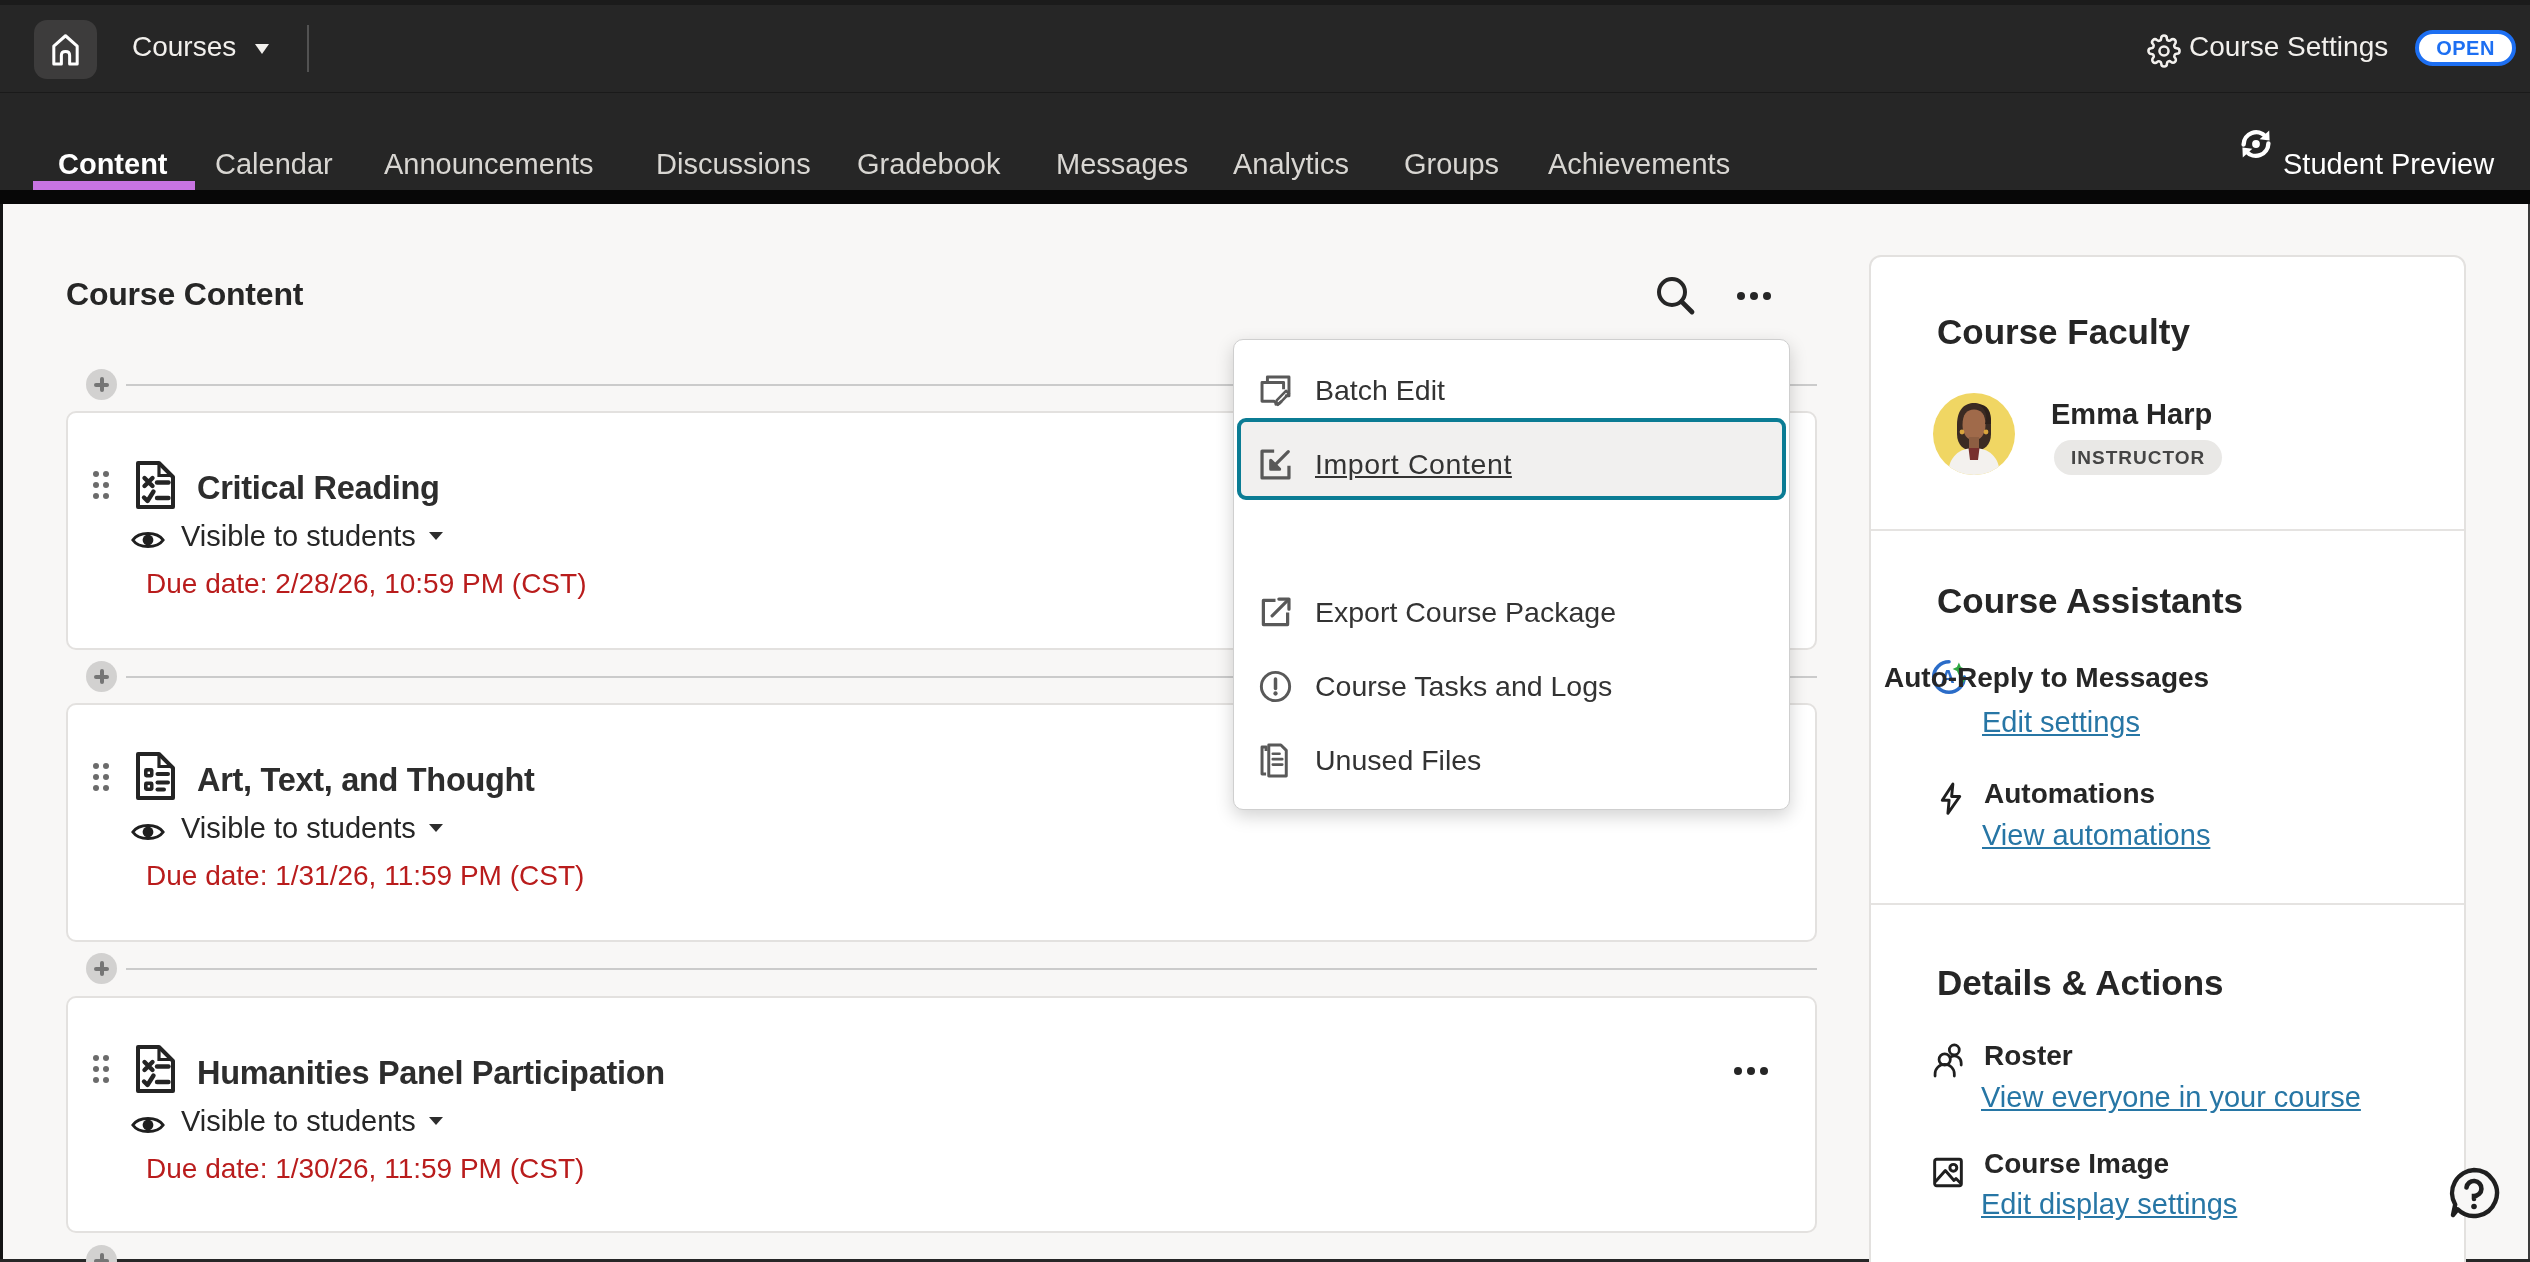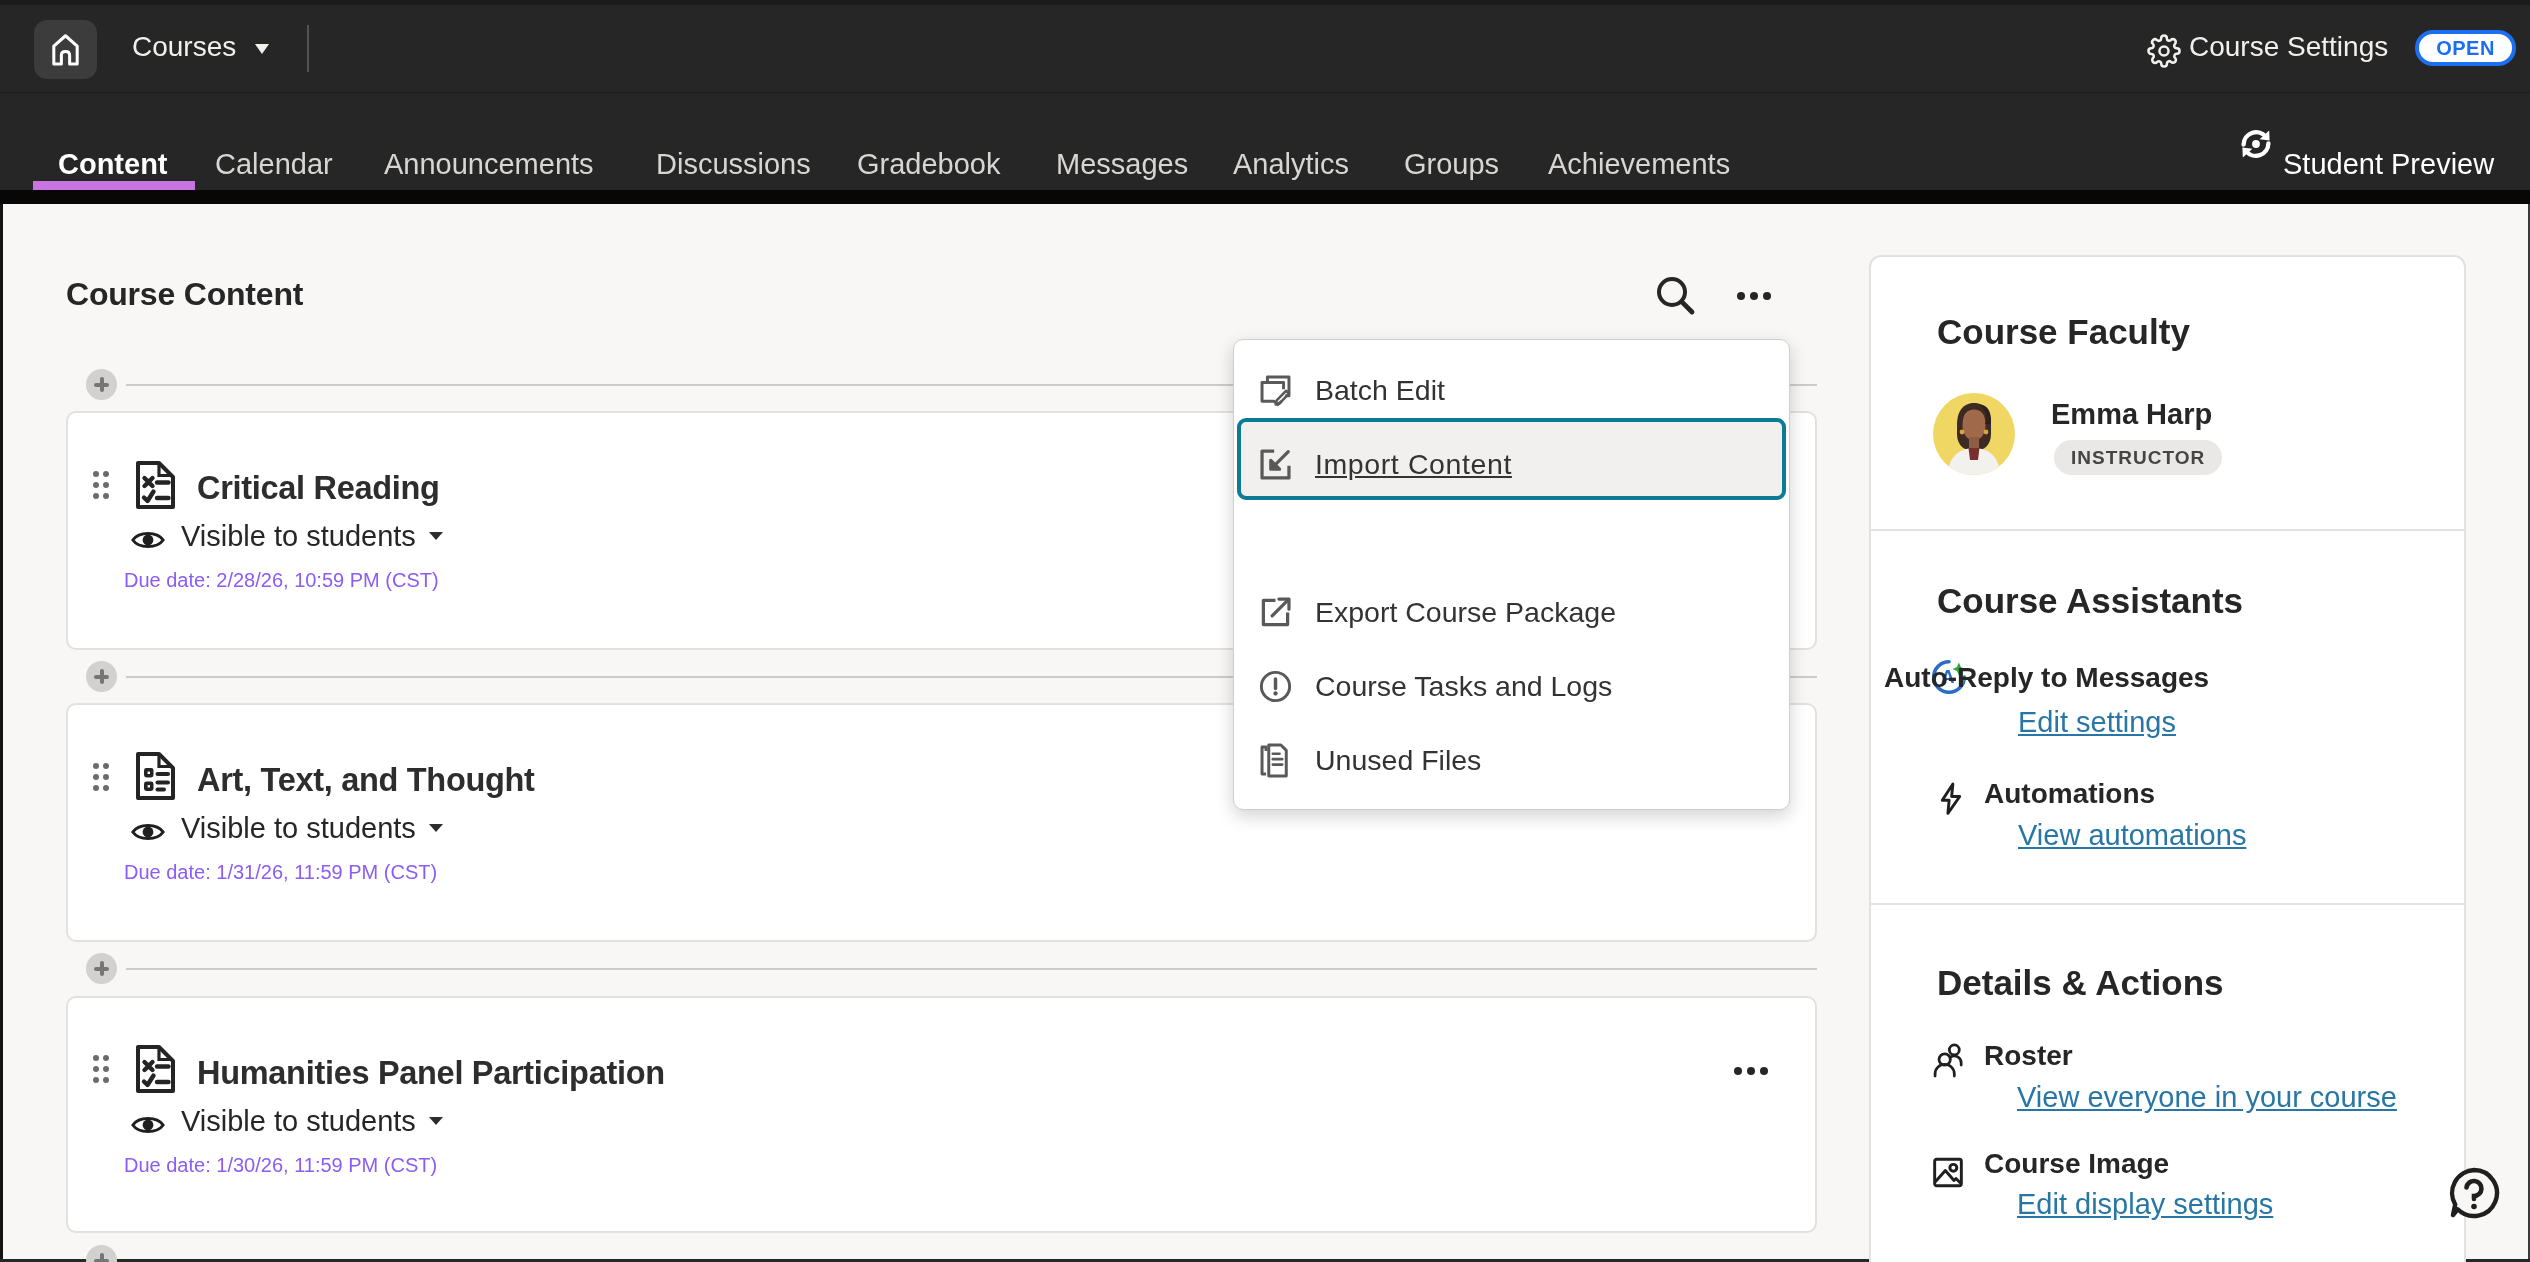--- a/index.html
+++ b/index.html
@@ -33,35 +33,35 @@
 .plusrow .line { position:absolute; height:2px; background:#cbcbcb; }
 .pluscir { position:absolute; width:31px; height:31px; border-radius:50%; background:#d2d1d0; }
 .pluscir:before { content:""; position:absolute; left:8px; top:13.5px; width:15px; height:4px; border-radius:2px; background:#757575; }
 .pluscir:after { content:""; position:absolute; left:13.5px; top:8px; width:4px; height:15px; border-radius:2px; background:#757575; }
 
 .card { position:absolute; left:66px; width:1751px; height:239px; background:#ffffff; border:2px solid #e3e1df; border-radius:10px; }
 .dots6 { position:absolute; left:93px; width:16px; height:28px; }
 .dots6 i { position:absolute; width:6px; height:6px; border-radius:50%; background:#6b6b6b; }
 .cardtitle { position:absolute; left:197px; font-size:32.5px; font-weight:bold; color:#2d2d2d; letter-spacing:-0.3px; line-height:1; }
 .cardline { position:absolute; left:181px; font-size:29px; color:#262626; line-height:1; }
-.duetext { position:absolute; left:124px; font-size:20px; color:#8b5cf6; line-height:1; }
+.duetext { position:absolute; left:146px; font-size:28px; color:#b91c1c; line-height:1; }
 .caret-d { position:absolute; width:0; height:0; border-left:7.5px solid transparent; border-right:7.5px solid transparent; border-top:8.5px solid #2d2d2d; }
 .dots3 { position:absolute; width:44px; height:8px; }
 .dots3 i { position:absolute; top:0; width:8px; height:8px; border-radius:50%; background:#262626; }
 
 .menu { position:absolute; left:1233px; top:339px; width:557px; height:471px; background:#ffffff; border:1px solid #cfcfcf; border-radius:10px; box-shadow:0 6px 18px rgba(0,0,0,0.18); }
 .mitem { position:absolute; left:0; width:557px; height:74px; }
 .mlabel { position:absolute; left:81px; top:22px; font-size:28.5px; line-height:1.15; color:#333333; }
 .micon { position:absolute; left:24px; top:21px; }
 .hl { position:absolute; left:3px; top:78px; width:549px; height:82px; background:#f1f0ef; border:4px solid #0b7c94; border-radius:9px; }
 
 .sidebar { position:absolute; left:1869px; top:255px; width:597px; height:1040px; background:#ffffff; border:2px solid #e3e1df; border-radius:12px; }
 .sb-h { position:absolute; left:68px; font-size:35px; line-height:1; font-weight:bold; color:#262626; }
 .sb-b { position:absolute; left:115px; font-size:28px; line-height:1; font-weight:bold; color:#262626; }
-.sb-link { position:absolute; left:113px; font-size:29px; line-height:1; color:#2776a5; text-decoration:underline;margin-left:36px; }
+.sb-link { position:absolute; left:113px; font-size:29px; line-height:1; color:#2776a5; text-decoration:underline; }
 .sb-div { position:absolute; left:0; width:593px; height:2px; background:#e5e3e1; }
 </style>
 </head>
 <body>
 <div class="topbar">
   <div class="topstrip"></div>
   <div class="homebtn">
     <svg width="33" height="39" viewBox="0 0 24 28" style="position:absolute;left:15px;top:10px" fill="none" stroke="#ffffff" stroke-width="2.2" stroke-linecap="round" stroke-linejoin="round">
       <path d="M3.5 11.5 L12 4 L20.5 11.5 L20.5 24.5 L15 24.5 L15 18.2 C15 16.4 13.7 15.4 12 15.4 C10.3 15.4 9 16.4 9 18.2 L9 24.5 L3.5 24.5 Z"></path>
     </svg>

